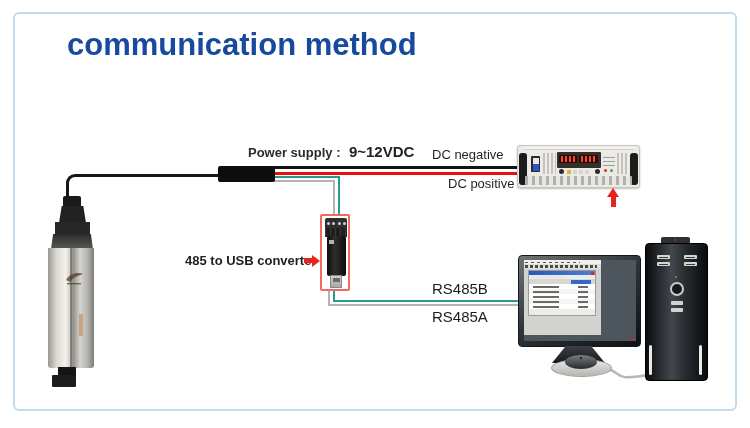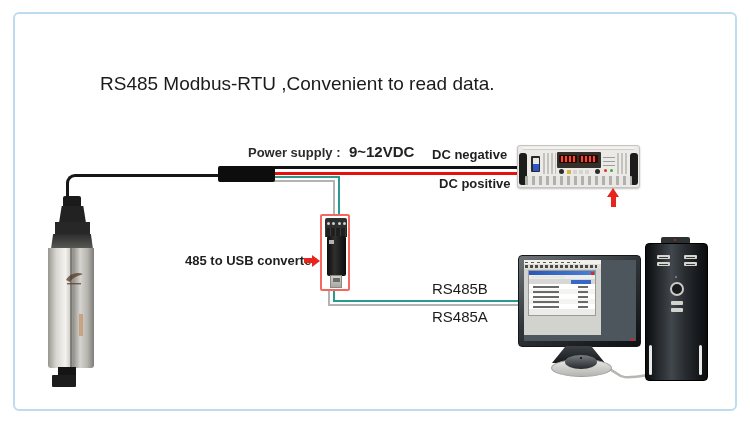--- a/index.html
+++ b/index.html
@@ -8,21 +8,21 @@
     position: relative; width: 750px; height: 428px; background: #fff;
     font-family: "Liberation Sans", sans-serif; overflow: hidden;
   }
   .abs { position: absolute; }
   
   .frame { left:13px; top:12px; width:724px; height:399px;
            border:2px solid #bedced; border-radius:6px; }
   .title { left:67px; top:27px; font-size:31px; font-weight:bold; color:#17499c; letter-spacing:0; }
   .subtitle { left:100px; top:73px; font-size:19px; color:#1b1b1b; }
   
-  .lbl  { position:absolute; color:#1f1f1f; font-weight:700; }
+  .lbl  { position:absolute; color:#1f1f1f; font-weight:400; }
   
   .wire { position:absolute; z-index:1; }
   .w-black { background:#121212; }
   .w-red   { background:#e8100c; }
   .w-teal  { background:#2a9a8f; }
   .w-gray  { background:#b3b3b3; }
   
   .cable-L { left:66px; top:174px; width:153px; height:32px;
              border-top:3.5px solid #161616; border-left:3.5px solid #161616;
              border-top-left-radius:9px; }
@@ -62,21 +62,21 @@
   .usb { position:absolute; width:13px; height:4px; background:#d4d4d0; border-radius:1px; }
   .usb::after { content:""; position:absolute; left:2px; top:1.5px; right:2px; height:1px; background:#3a3a36; }
 </style>
 </head>
 <body>
 
 <div id="scene">
 
   <div class="abs frame"></div>
 
-  <div class="abs subtitle">RS485 Modbus-RTU ,Convenient to read data.</div>
+  <div class="abs title">communication method</div>
 
   <div class="abs cable-L"></div>
   <div class="abs" style="left:63px;top:196px;width:18px;height:12px;background:#1a1a1a;border-radius:2px;"></div>
   <div class="abs" style="left:59px;top:206px;width:27px;height:17px;background:#222;clip-path:polygon(10% 0,90% 0,100% 100%,0 100%);"></div>
   <div class="abs" style="left:55px;top:222px;width:35px;height:13px;background:#272727;"></div>
   <div class="abs" style="left:51px;top:234px;width:42px;height:15px;background:linear-gradient(180deg,#2c2c2c,#5a5a56);clip-path:polygon(5% 0,95% 0,100% 100%,0 100%);"></div>
   <div class="abs steel seam" style="left:48px;top:248px;width:46px;height:120px;border-radius:0 0 3px 3px;">
     <svg width="22" height="16" style="position:absolute;left:16px;top:22px;opacity:.75;">
       <path d="M2 10 C6 3 14 2 19 4 C14 6 9 7 6 12 Z" fill="#5a3c28"></path>
       <rect x="3" y="13" width="14" height="1.4" fill="#5a3c28"></rect>
@@ -88,21 +88,21 @@
 
   <div class="abs" style="left:218px;top:166px;width:57px;height:16px;background:#0d0d0d;border-radius:2px;z-index:2;"></div>
   <div class="abs" style="left:248px;top:143px;white-space:nowrap;">
     <span style="font-size:13px;font-weight:600;color:#2b2b2b;">Power supply :</span>
     <span style="font-size:15px;font-weight:600;color:#222;margin-left:4px;">9~12VDC</span>
   </div>
 
   <div class="wire w-black" style="left:274px;top:166px;width:245px;height:3px;"></div>
   <div class="wire w-red" style="left:274px;top:172px;width:245px;height:3px;"></div>
   <div class="lbl" style="left:432px;top:147px;font-size:13px;">DC negative</div>
-  <div class="lbl" style="left:439px;top:176px;font-size:13px;">DC positive</div>
+  <div class="lbl" style="left:448px;top:176px;font-size:13px;">DC positive</div>
 
   <div class="wire w-teal" style="left:274px;top:176px;width:66px;height:2px;"></div>
   <div class="wire w-teal" style="left:338px;top:176px;width:2px;height:40px;"></div>
   <div class="wire w-gray" style="left:274px;top:180px;width:61px;height:2px;"></div>
   <div class="wire w-gray" style="left:333px;top:180px;width:2px;height:36px;"></div>
   <div class="wire w-teal" style="left:333px;top:290px;width:2px;height:12px;"></div>
   <div class="wire w-teal" style="left:333px;top:300px;width:187px;height:2px;"></div>
   <div class="wire w-gray" style="left:328px;top:290px;width:2px;height:16px;"></div>
   <div class="wire w-gray" style="left:328px;top:304px;width:192px;height:2px;"></div>
   <div class="abs" style="left:432px;top:280px;font-size:15px;font-weight:500;color:#1c1c1c;">RS485B</div>

